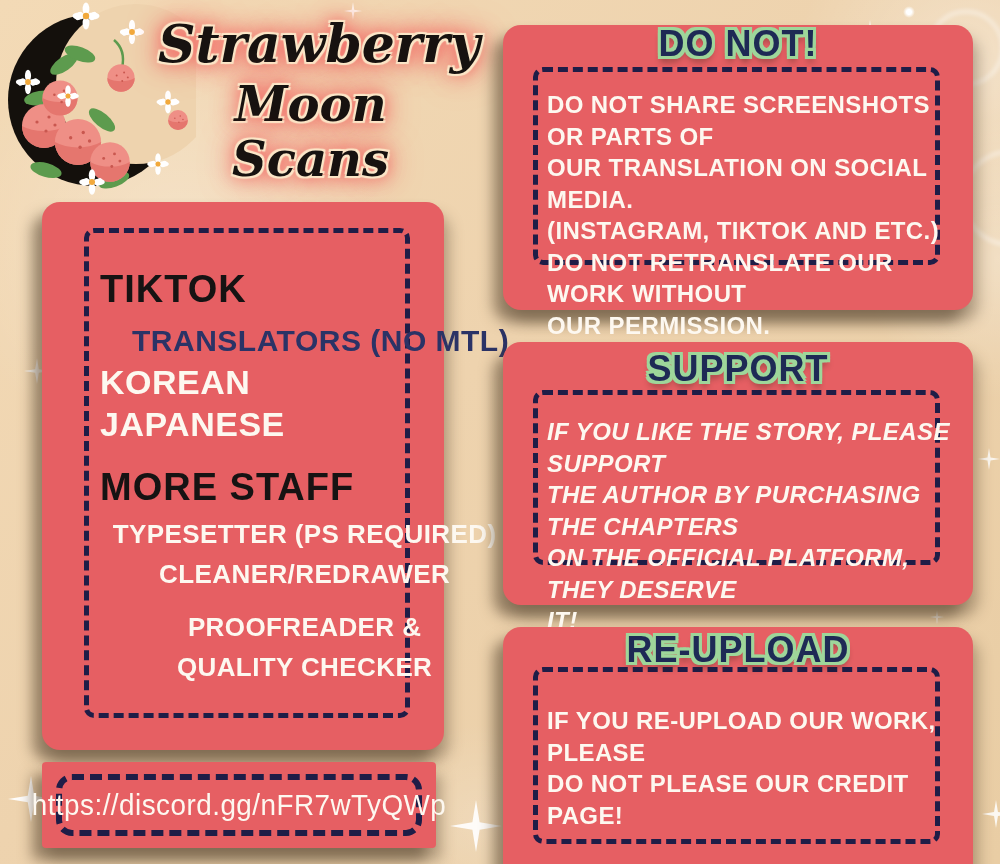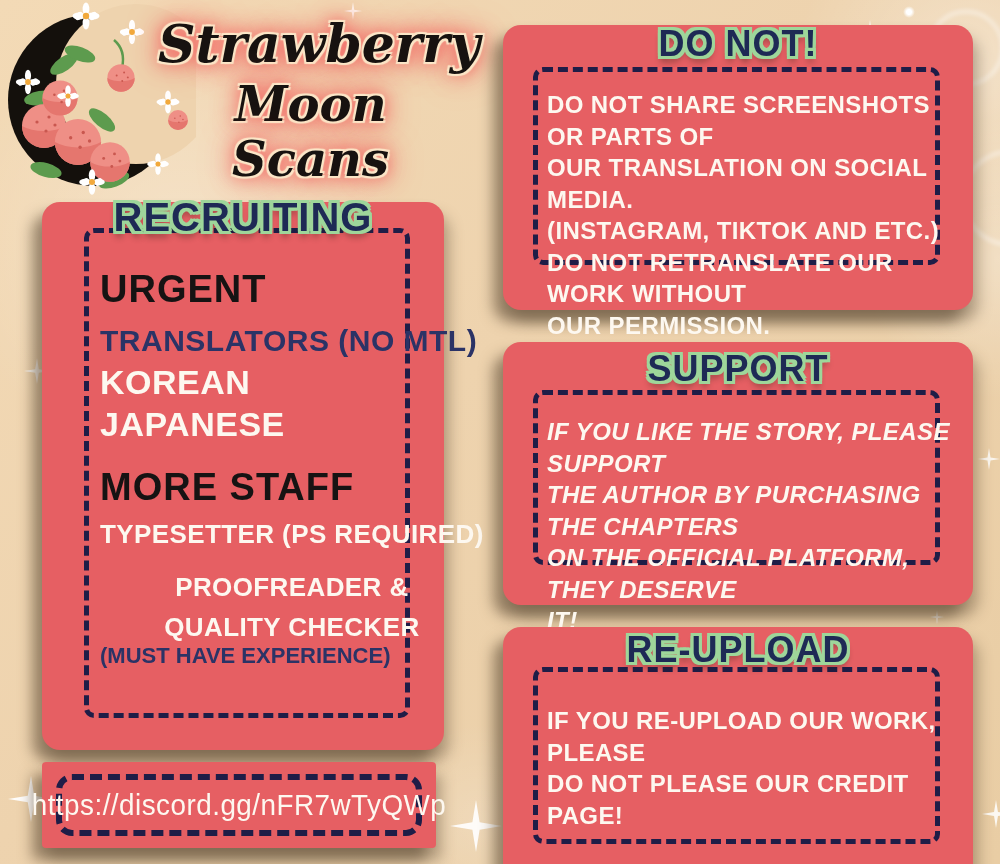--- a/index.html
+++ b/index.html
@@ -144,31 +144,30 @@
   </svg>
 
   <div id="title">
     <div class="t1">Strawberry</div>
     <div class="t2">Moon</div>
     <div class="t3">Scans</div>
   </div>
 
   <div class="card" style="left:42px;top:202px;width:402px;height:548px;">
     <div class="dashed" style="left:42px;right:34px;top:26px;bottom:32px;"></div>
-    <div class="card-header" style="top:-7px;font-size:40px;">RECRUITING</div>
     <div style="position:absolute;left:58px;top:62px;">
-      <div class="rec-item black-lg" style="margin-top:0;">URGENT</div>
-      <div class="rec-item navy-md" style="margin-top:4px;">TRANSLATORS (NO MTL)</div>
+      <div class="rec-item black-lg" style="margin-top:0;">TIKTOK</div>
+      <div class="rec-item navy-md" style="margin-top:4px;margin-left:32px;">TRANSLATORS (NO MTL)</div>
       <div class="rec-item white-lg" style="margin-top:-4px;">KOREAN</div>
       <div class="rec-item white-lg" style="margin-top:-2px;">JAPANESE</div>
       <div class="rec-item black-lg" style="margin-top:16px;">MORE STAFF</div>
       <div class="rec-item white-md" style="margin-top:2px;">TYPESETTER (PS REQUIRED)</div>
+      <div class="rec-item white-md" style="margin-top:0;">CLEANER/REDRAWER</div>
       <div class="rec-item white-md" style="margin-top:13px;">PROOFREADER &amp;</div>
       <div class="rec-item white-md" style="margin-top:0;">QUALITY CHECKER</div>
-      <div class="rec-item navy-sm" style="margin-top:-6px;">(MUST HAVE EXPERIENCE)</div>
     </div>
   </div>
 
   <div id="discord-box">
     <div class="dashed"></div>
     <a id="discord-link">https://discord.gg/nFR7wTyQWp</a>
   </div>
 
   <div class="card" style="left:503px;top:25px;width:470px;height:285px;">
     <div class="dashed" style="left:30px;right:33px;top:42px;bottom:45px;"></div>

